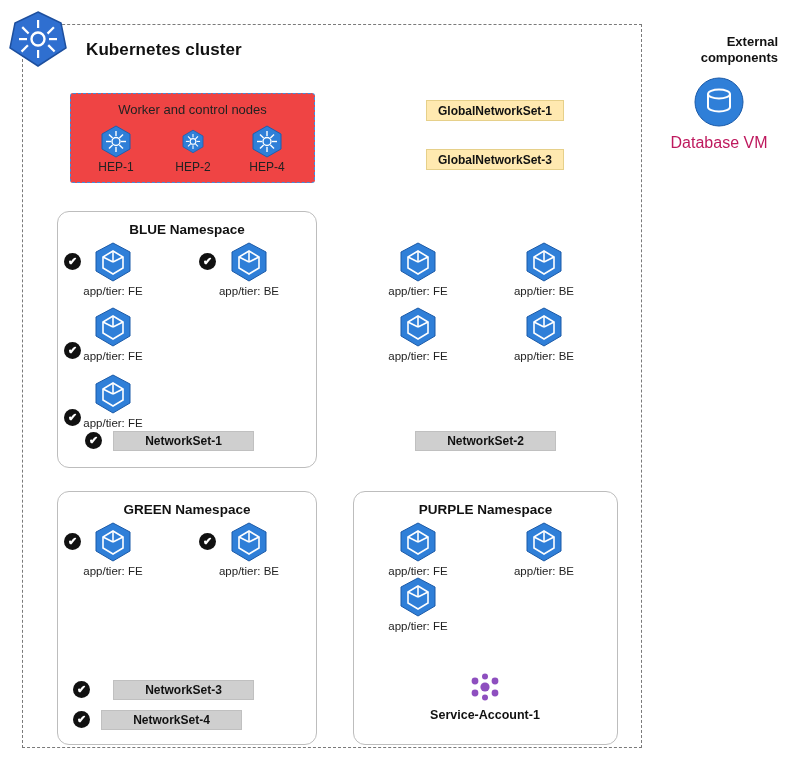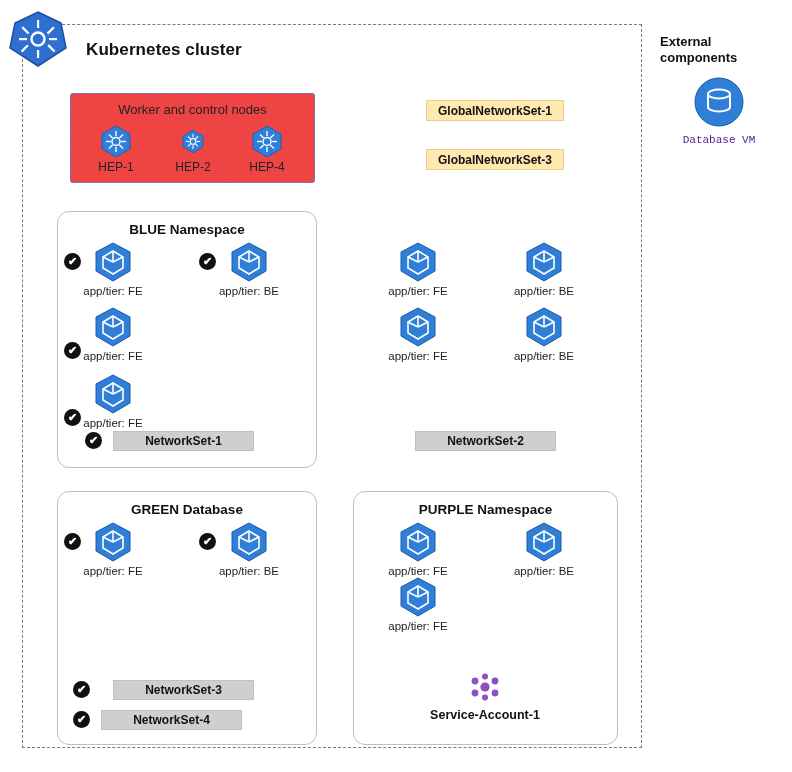--- a/index.html
+++ b/index.html
@@ -188,38 +188,37 @@
     color: #111;
     margin-top: 3px;
   }
 
   
   .ext-title {
     position: absolute;
     left: 660px;
     top: 34px;
     width: 118px;
-    text-align: left;
+    text-align: right;
     font-size: 13px;
     font-weight: bold;
     color: #111;
     line-height: 16px;
   }
   .ext-db {
     position: absolute;
     left: 660px;
     top: 76px;
     width: 118px;
     text-align: center;
   }
   .ext-db .lbl {
-    font-size: 11px;
-    color: #4c1d95;
+    font-size: 16px;
+    color: #be185d;
     margin-top: 2px;
-    font-family: Liberation Mono, monospace;
   }
 </style>
 </head>
 <body>
 
 <div id="canvas">
 
   <div class="cluster-box"></div>
 
   <div class="k8s-logo">
@@ -436,21 +435,21 @@
           <line x1="31" y1="17" x2="21" y2="22"></line>
         </g>
       </svg>
     </div>
     <div class="lbl">app/tier: BE</div>
   </div>
 
   <div class="nset" style="left:415px; top:431px;">NetworkSet-2</div>
 
   <div class="ns ns-green">
-    <div class="ns-title">GREEN Database</div>
+    <div class="ns-title">GREEN Namespace</div>
   </div>
 
   <div class="wl" style="left:67px; top:520px;">
     <div class="cube-wrap">
       <svg width="42" height="44" viewBox="0 0 42 44">
         <polygon points="21,3 38,12 38,31 21,41 4,31 4,12" fill="#2f7fd8" stroke="#1b5aa8" stroke-width="1"></polygon>
         <g stroke="#ffffff" stroke-width="1.6" fill="none">
           <polygon points="21,11 31,17 31,28 21,34 11,28 11,17"></polygon>
           <line x1="21" y1="11" x2="21" y2="22"></line>
           <line x1="11" y1="17" x2="21" y2="22"></line>

